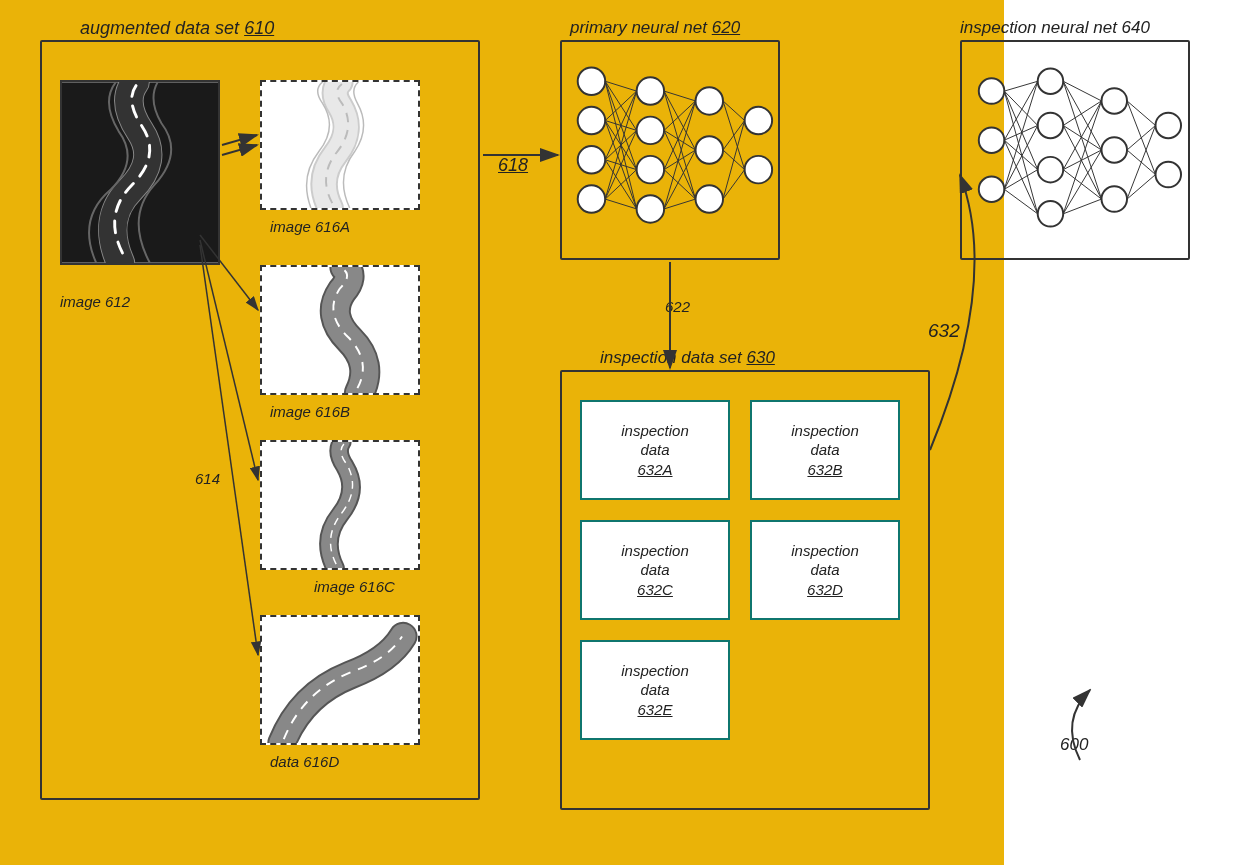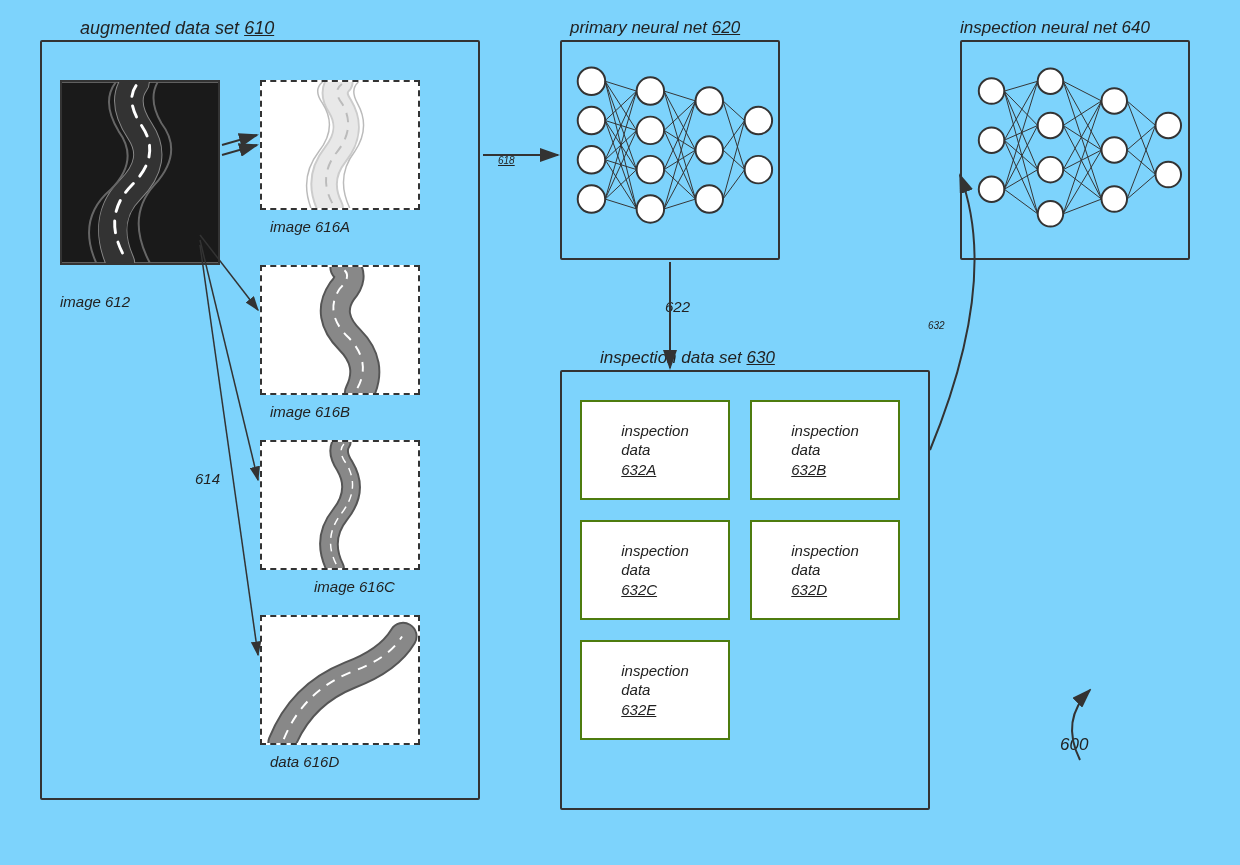--- a/index.html
+++ b/index.html
@@ -5,24 +5,24 @@
     * { box-sizing: border-box; margin: 0; padding: 0; }
     body {
       width: 1240px;
       height: 865px;
       background: #fff;
       font-family: Arial, sans-serif;
       overflow: hidden;
       position: relative;
     }
     .diagram-container {
-      width: 1240px;
+      width: 1004px;
       height: 865px;
       position: relative;
-      background: #7dd3fc;
+      background: #eab308;
     }
     
     .augmented-box {
       position: absolute;
       left: 40px;
       top: 40px;
       width: 440px;
       height: 760px;
       border: 2px solid #333;
       border-radius: 2px;
@@ -190,25 +190,26 @@
       top: 348px;
       font-style: italic;
       font-size: 17px;
       color: #222;
       white-space: nowrap;
     }
 
     
     .inspection-item {
       position: absolute;
-      border: 2px solid #4d7c0f;
+      border: 2px solid #0f766e;
       background: #fff;
       display: flex;
       align-items: center;
       justify-content: center;
+      text-align: center;
       font-style: italic;
       font-size: 15px;
       color: #222;
       line-height: 1.3;
     }
     .inspection-item span.underline {
       text-decoration: underline;
     }
 
     
@@ -240,38 +241,38 @@
       top: 470px;
       font-style: italic;
       font-size: 15px;
       color: #222;
     }
     .label-618 {
       position: absolute;
       left: 498px;
       top: 155px;
       font-style: italic;
-      font-size: 10px;
+      font-size: 18px;
       color: #222;
       text-decoration: underline;
     }
     .label-622 {
       position: absolute;
       left: 665px;
       top: 298px;
       font-style: italic;
       font-size: 15px;
       color: #222;
     }
     .label-632 {
       position: absolute;
       left: 928px;
       top: 320px;
       font-style: italic;
-      font-size: 10px;
+      font-size: 19px;
       color: #222;
     }
     .label-600 {
       position: absolute;
       left: 1060px;
       top: 735px;
       font-style: italic;
       font-size: 17px;
       color: #222;
     }

